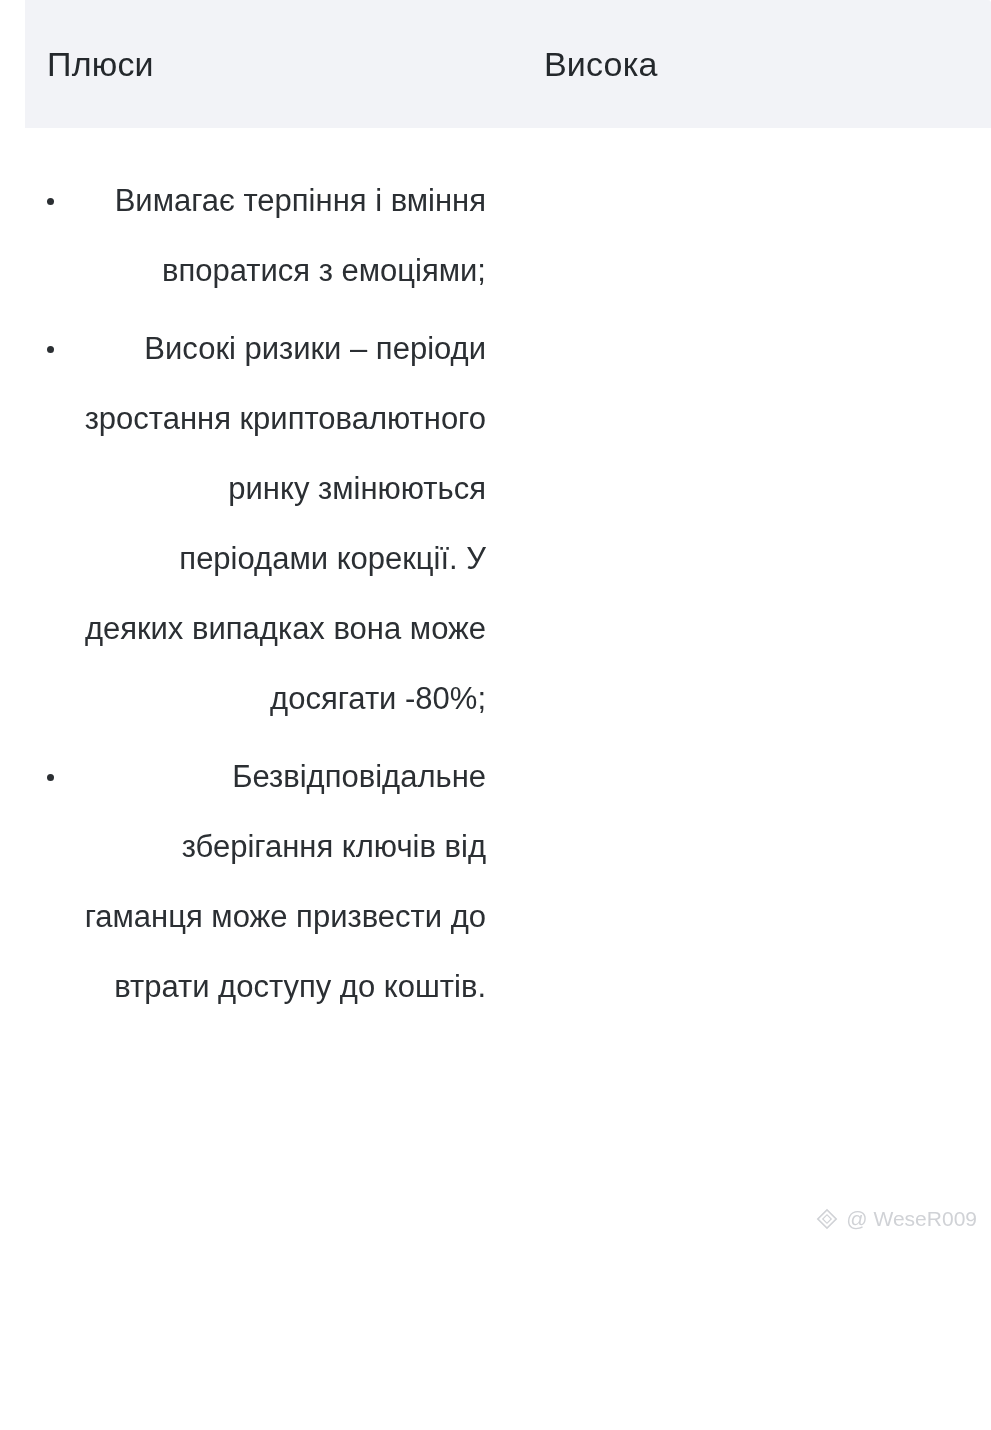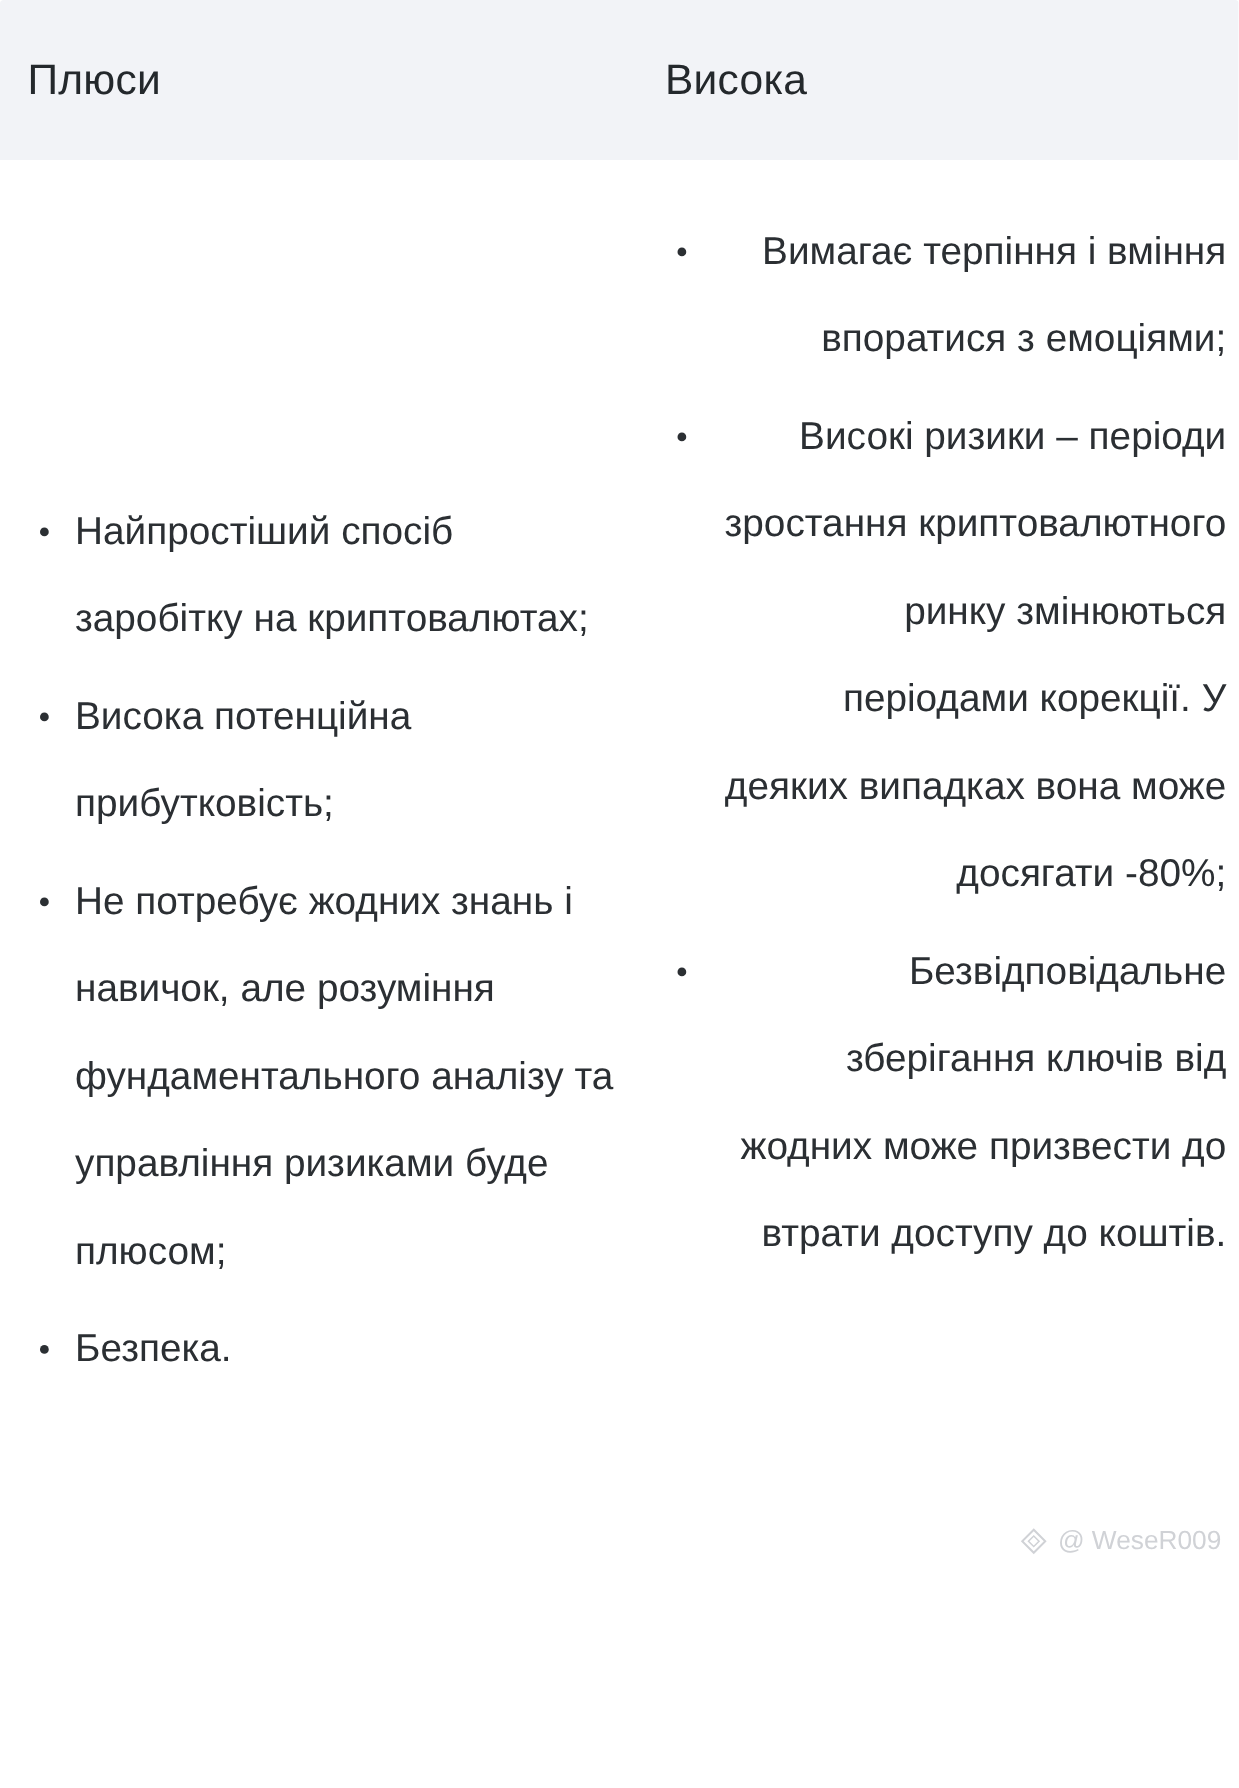--- a/index.html
+++ b/index.html
@@ -17,20 +17,21 @@
   }
 
   .pros-cons-card {
     width: 991px;
     height: 1253px;
     background: #ffffff;
     border-radius: 3px;
     overflow: hidden;
     position: relative;
     box-sizing: border-box;
+    padding-left: 25px;
   }
 
   .table-head {
     display: flex;
     background: #f2f3f7;
     height: 128px;
     box-sizing: border-box;
     align-items: center;
   }
 
@@ -91,21 +92,21 @@
     background: #2b2f33;
     border-radius: 50%;
   }
 
   .col.pros ul.bullets { padding-top: 262px; }
   .col.cons ul.bullets { padding-top: 38px; }
 
   .watermark {
     position: absolute;
     right: 14px;
-    bottom: 8px;
+    bottom: 22px;
     display: flex;
     align-items: center;
     gap: 8px;
     color: #d0d2d6;
     font-size: 21px;
     font-family: "Liberation Sans", sans-serif;
     user-select: none;
   }
   .watermark .wm-icon {
     width: 22px;
@@ -118,34 +119,26 @@
 
 <div class="pros-cons-card">
 
   <div class="table-head">
     <div class="head-cell pros">Плюси</div>
     <div class="head-cell cons">Висока</div>
   </div>
 
   <div class="table-body">
 
-    <div class="col pros">
-      <ul class="bullets">
-        <li>Найпростіший спосіб заробітку на криптовалютах;</li>
-        <li>Висока потенційна прибутковість;</li>
-        <li>Не потребує жодних знань і навичок, але розуміння фундаментального аналізу та управління ризиками буде плюсом;</li>
-        <li>Безпека.</li>
-      </ul>
-    </div>
 
     <div class="col cons">
       <ul class="bullets">
         <li>Вимагає терпіння і вміння впоратися з емоціями;</li>
         <li>Високі ризики – періоди зростання криптовалютного ринку змінюються періодами корекції. У деяких випадках вона може досягати -80%;</li>
-        <li>Безвідповідальне зберігання ключів від жодних може призвести до втрати доступу до коштів.</li>
+        <li>Безвідповідальне зберігання ключів від гаманця може призвести до втрати доступу до коштів.</li>
       </ul>
     </div>
 
   </div>
 
   <div class="watermark">
     <span class="wm-icon">
       <svg width="22" height="22" viewBox="0 0 22 22" aria-hidden="true">
         <rect x="4.5" y="4.5" width="13" height="13" transform="rotate(45 11 11)" fill="none" stroke="#d0d2d6" stroke-width="1.6"></rect>
         <rect x="8" y="8" width="6" height="6" transform="rotate(45 11 11)" fill="none" stroke="#d0d2d6" stroke-width="1.2"></rect>

